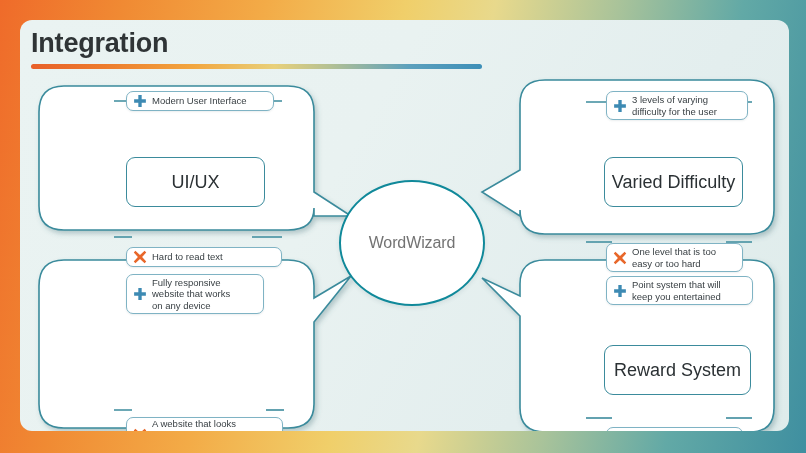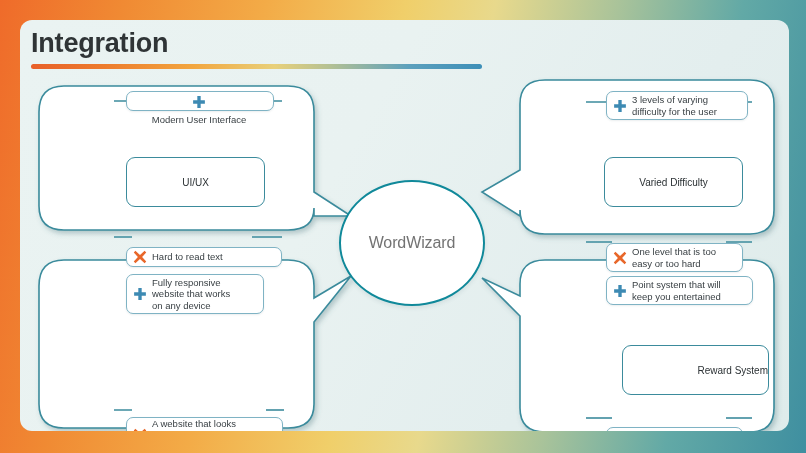--- a/index.html
+++ b/index.html
@@ -89,28 +89,28 @@
 
   
   .subbox {
     position: absolute;
     background: #ffffff;
     border: 1.4px solid #3b8b9c;
     border-radius: 9px;
     display: flex;
     align-items: center;
     justify-content: center;
-    font-size: 10px;
+    font-size: 18px;
     color: #2b3134;
     z-index: 4;
   }
   .subbox.tl { left: 106px; top: 137px; width: 137px; height: 48px; }
   .subbox.bl { left: 106px; top: 325px; width: 137px; height: 48px; }
   .subbox.tr { left: 584px; top: 137px; width: 137px; height: 48px; }
-  .subbox.br { left: 602px; top: 325px; width: 145px; height: 48px; justify-content: flex-end; }
+  .subbox.br { left: 584px; top: 325px; width: 145px; height: 48px; }
 
   
   .callout {
     position: absolute;
     background: #ffffff;
     border: 1.2px solid #7fb3c4;
     border-radius: 7px;
     display: flex;
     align-items: center;
     gap: 5px;
@@ -120,21 +120,21 @@
     box-shadow: 0 1px 2px rgba(60,90,100,0.10);
   }
   .callout .txt {
     font-size: 9.5px;
     line-height: 11.5px;
     color: #3a4145;
     white-space: pre-line;
   }
   .ico { flex: 0 0 auto; width: 14px; height: 14px; display:block; }
 
-  .c1 { left: 106px; top: 71px;  width: 148px; height: 20px; flex-direction: column; }
+  .c1 { left: 106px; top: 71px;  width: 148px; height: 20px; }
   .c2 { left: 106px; top: 227px; width: 156px; height: 20px; }
   .c3 { left: 106px; top: 254px; width: 138px; height: 40px; }
   .c4 { left: 106px; top: 397px; width: 157px; height: 36px; }
 
   .c5 { left: 586px; top: 71px;  width: 142px; height: 29px; }
   .c6 { left: 586px; top: 223px; width: 137px; height: 29px; border-radius: 7px; }
   .c7 { left: 586px; top: 256px; width: 147px; height: 29px; }
   .c8 { left: 586px; top: 407px; width: 137px; height: 29px; }
 </style>
 </head>

